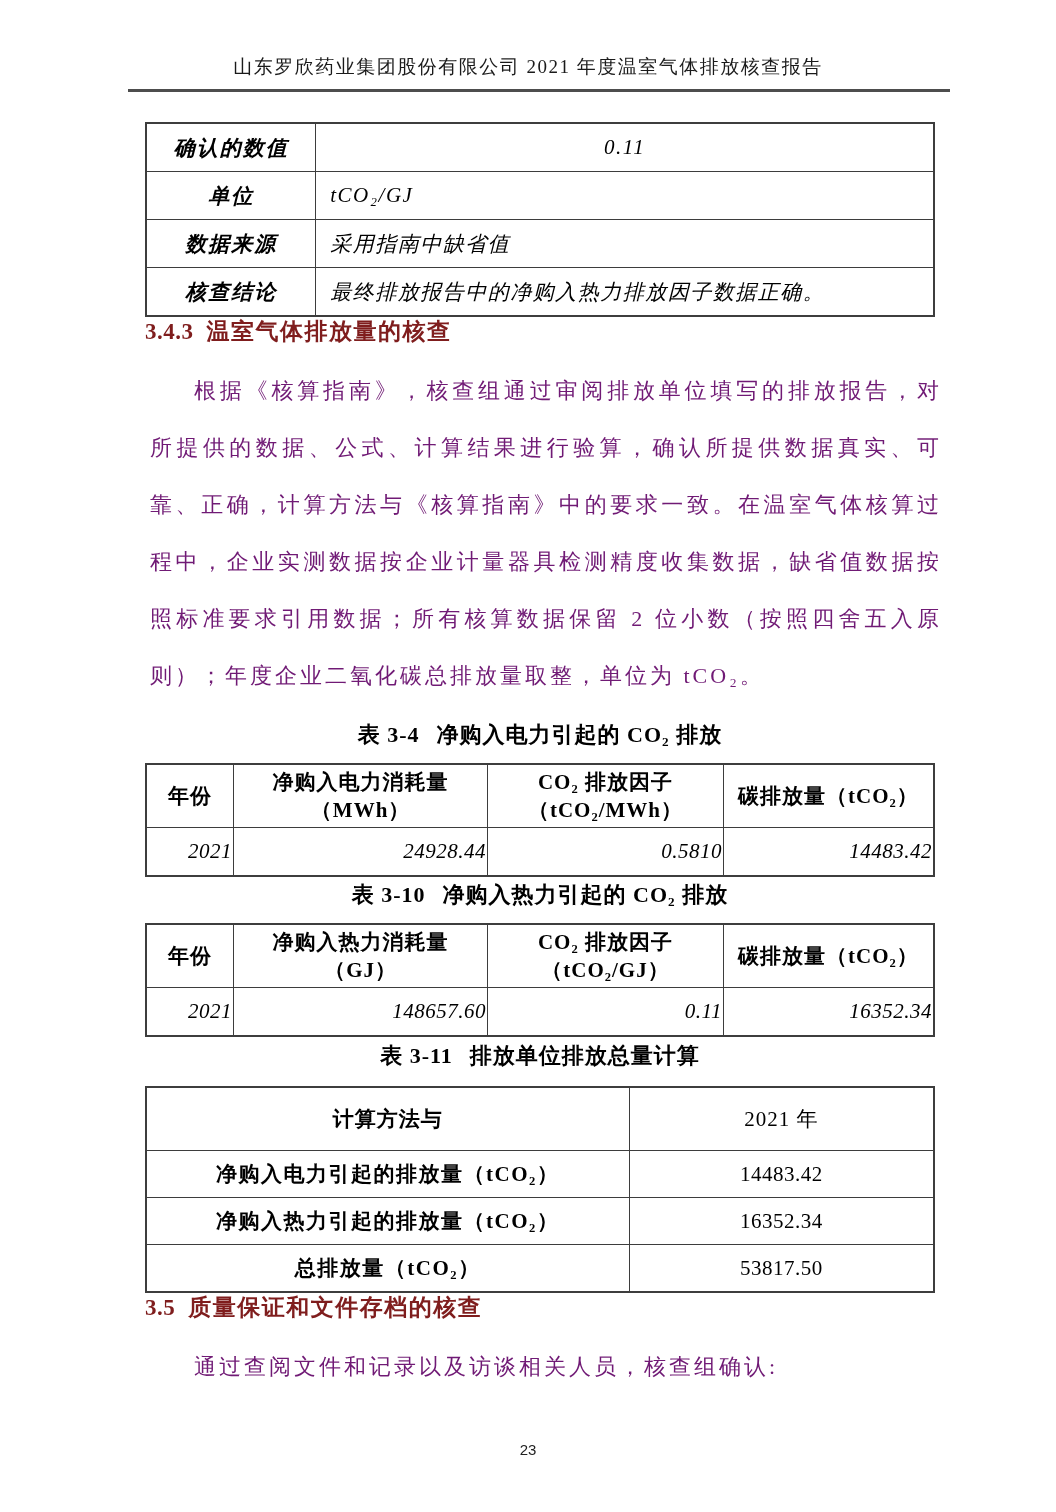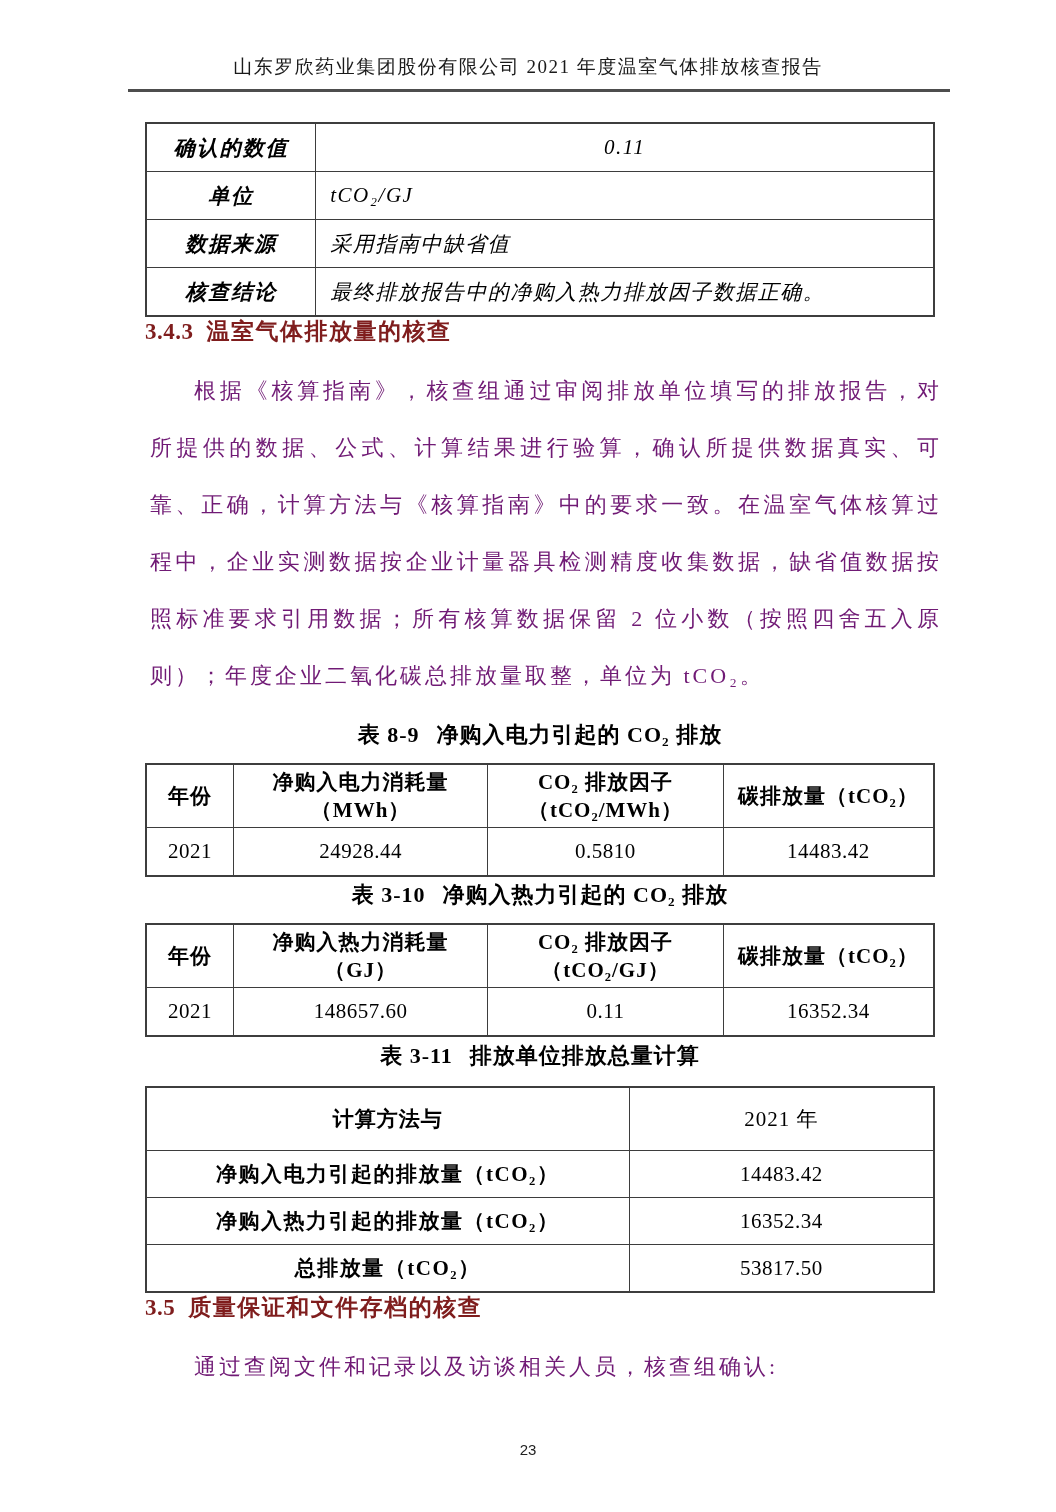--- a/index.html
+++ b/index.html
@@ -70,22 +70,23 @@
   
   .data-table { position:absolute; left:145px; width:790px; }
   #t39  { top:763px; }
   #t310 { top:923px; }
   .data-table th {
     height:62px; font-size:21px; font-weight:bold; text-align:center;
     vertical-align:middle; white-space:pre-line; line-height:28px;
     letter-spacing:1px; padding:0;
   }
   .data-table td {
-    height:45px; font-size:21px; text-align:center; vertical-align:middle;
+    height:45px; font-size:21px; text-align:right; vertical-align:middle;
     letter-spacing:0.5px;
+    font-style:italic;
   }
   .data-table .c-year   { width:11%;   }
   .data-table .c-cons   { width:32.3%; }
   .data-table .c-factor { width:30%;   }
   .data-table .c-emis   { width:26.7%; }
 
   
   .total-table { position:absolute; top:1086px; left:145px; width:790px; }
   .total-table th {
     height:60px; font-size:21px; text-align:center; vertical-align:middle;
@@ -133,21 +134,21 @@
     </tbody>
   </table>
 
   <h2 class="sec" id="h343">
     <span class="sec-num">3.4.3</span><span>温室气体排放量的核查</span>
   </h2>
 
   <p class="body-para" id="para343">根据《核算指南》，核查组通过审阅排放单位填写的排放报告，对所提供的数据、公式、计算结果进行验算，确认所提供数据真实、可靠、正确，计算方法与《核算指南》中的要求一致。在温室气体核算过程中，企业实测数据按企业计量器具检测精度收集数据，缺省值数据按照标准要求引用数据；所有核算数据保留 2 位小数（按照四舍五入原则）；年度企业二氧化碳总排放量取整，单位为 tCO₂。</p>
 
   <div class="caption" id="cap39">
-    <span>表 8-9</span><span class="cap-title">净购入电力引起的 CO₂ 排放</span>
+    <span>表 3-4</span><span class="cap-title">净购入电力引起的 CO₂ 排放</span>
   </div>
   <table class="data-table bordered" id="t39">
     <tbody>
       <tr>
         <th class="c-year">年份</th>
         <th class="c-cons">净购入电力消耗量
 （MWh）</th>
         <th class="c-factor">CO₂ 排放因子
 （tCO₂/MWh）</th>
         <th class="c-emis">碳排放量（tCO₂）</th>

